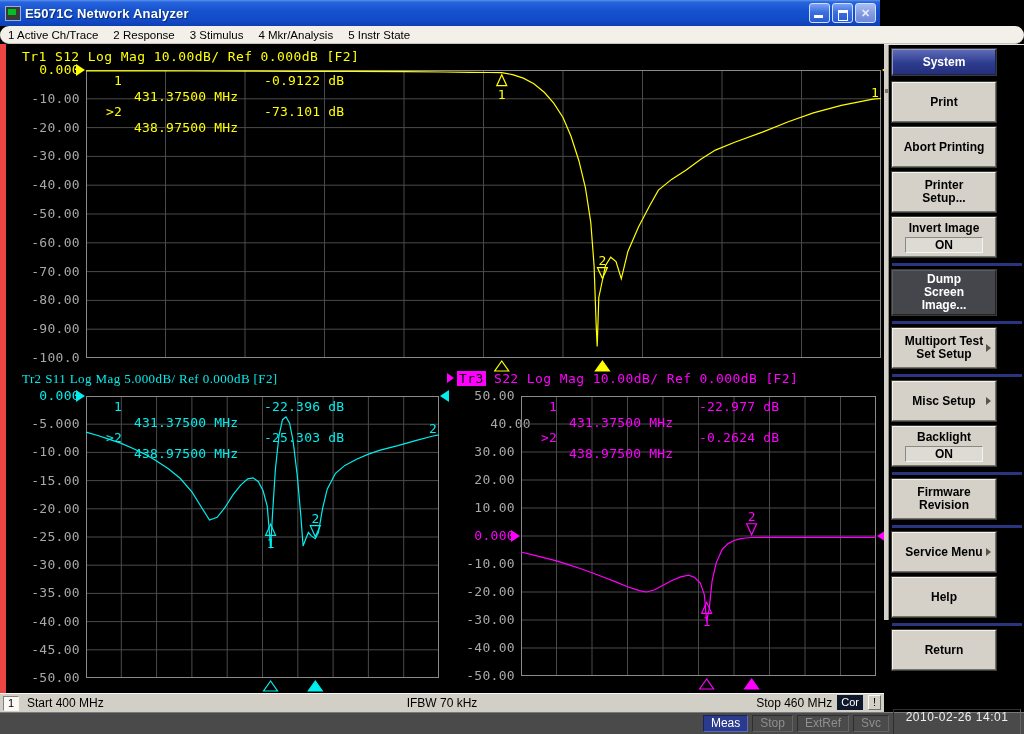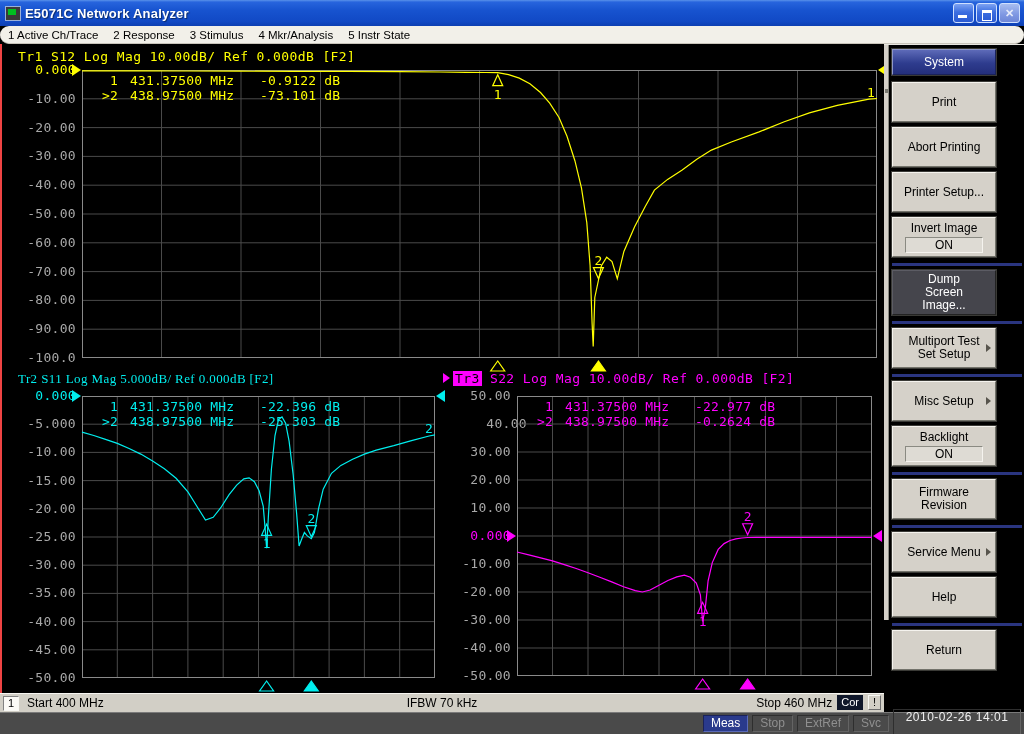--- a/index.html
+++ b/index.html
@@ -1,20 +1,20 @@
 <!DOCTYPE html>
 <html><head>
 <meta charset="utf-8">
 <style>
   * { margin:0; padding:0; box-sizing:border-box; }
   html,body { width:1024px; height:734px; background:#000; overflow:hidden; }
   #root { position:relative; width:1024px; height:734px; font-family:"Liberation Sans",sans-serif; }
 
   
-  .titlebar { position:absolute; left:0; top:0; width:1024px; height:26px;
+  .titlebar { position:absolute; left:0; top:0; width:880px; height:26px;
     background:linear-gradient(180deg,#5a92ea 0%,#2764dd 8%,#1753cf 40%,#1149c5 82%,#0d3fb2 100%);
     display:flex; align-items:center; padding:0 4px; }
   .app-icon { width:16px; height:15px; background:#3a3a3a; border:1px solid #9ab0d8; margin:0 4px 0 1px; position:relative; }
   .app-icon::after { content:""; position:absolute; left:2px; top:2px; width:8px; height:6px; background:#00c020; }
   .title-text { color:#fff; font-weight:bold; font-size:13px; text-shadow:1px 1px 1px #0a2a6a; letter-spacing:.2px; }
   .win-btns { position:absolute; right:4px; top:3px; display:flex; gap:2px; }
   .win-btn { width:21px; height:20px; border-radius:3px; border:1px solid #cfe0ff;
     background:linear-gradient(180deg,#7da2f2 0%,#3c6ee0 45%,#2a5ad2 100%);
     position:relative; color:#fff; font-size:11px; text-align:center; line-height:19px; }
   .win-btn.min::after { content:""; position:absolute; left:4px; bottom:4px; width:9px; height:3px; background:#fff; }
@@ -22,30 +22,30 @@
     border:1px solid #fff; border-top:3px solid #fff; }
   .win-btn.close { background:linear-gradient(180deg,#a8bdf0 0%,#7e97e2 60%,#6f88d8 100%); color:#e7ecfa; font-weight:bold; }
 
   
   .menubar { position:absolute; left:0; top:26px; width:1024px; height:18px; background:#f2f0e9;
     border-bottom:1px solid #c8c4ba; display:flex; align-items:center; gap:15px; padding:0 8px;
     font-size:11.5px; color:#000;border-radius:9px; }
 
   
   .screen { position:absolute; left:0; top:44px; width:884px; height:649px; background:#000;
-    border-left:2px solid #ef4444; font-family:"DejaVu Sans Mono",monospace; }
+    border-left:6px solid #ef4444; font-family:"DejaVu Sans Mono",monospace; }
   .trace-header { position:absolute; font-size:13px; letter-spacing:.4px; white-space:pre; }
   .tr-chip { padding:0 2px; }
   .hdr-arrow { display:inline-block; width:0; height:0; border-top:5px solid transparent;
     border-bottom:5px solid transparent; margin-right:3px; }
   .ylab { position:absolute; width:70px; text-align:right; font-size:13px; color:#a8a8a8; letter-spacing:.3px; }
   .mk-table { position:absolute; font-size:13px; letter-spacing:.2px; z-index:3; }
   .mk-row { display:flex; line-height:15px; }
   .mk-n { width:26px; text-align:right; white-space:pre; }
-  .mk-f { margin-left:12px; width:124px; }
+  .mk-f { margin-left:12px; width:124px;margin-top:16px; }
   .mk-v { margin-left:6px; }
   svg.plot { position:absolute; overflow:visible; }
 
   
   .statusbar { position:absolute; left:0; top:693px; width:884px; height:19px; background:#d2cfc6;
     border-top:1px solid #f6f5f1; font-size:12px; color:#000; }
   .ch-box { position:absolute; left:3px; top:2px; width:16px; height:15px; background:#fbfaf6;
     border:1px solid; border-color:#828282 #f8f8f4 #f8f8f4 #828282; text-align:center; line-height:13px; font-size:11px; }
   .start-label { position:absolute; left:27px; top:2px; }
   .ifbw-label { position:absolute; left:0; width:884px; top:2px; text-align:center; }
@@ -57,21 +57,21 @@
   
   .sidebar { position:absolute; left:884px; top:44px; width:140px; height:668px; background:#000;
     border-top:1px solid #e8e6e0; }
   .side-strip { position:absolute; left:0; top:0; width:5px; height:575px; background:#d4d0c8;
     border-right:1px solid #8a8a82; }
   .strip-dot { position:absolute; left:1px; top:44px; width:3px; height:4px; background:#7a7a72; }
   .skeys { position:absolute; left:8px; top:4px; width:130px; display:flex; flex-direction:column; }
   .skey { width:104px; min-height:40px; margin-bottom:5px; background:#d5d1c9; color:#000;
     border:1px solid; border-color:#f5f3ee #73736b #73736b #f5f3ee; outline:1px solid #3a3a36;
     display:flex; flex-direction:column; align-items:center; justify-content:center;
-    font-size:12px; line-height:13px; text-align:center; position:relative; padding:2px 10px; white-space:pre-line; }
+    font-size:12px; line-height:13px; text-align:center; position:relative; padding:2px 10px; white-space:pre-line;font-weight:bold; }
   .skey.title { min-height:26px; margin-bottom:7px; color:#fff;
     background:linear-gradient(180deg,#5d6ab8 0%,#2e3c8e 55%,#242f7c 100%);
     border-color:#8e97c8 #1a2258 #1a2258 #8e97c8; }
   .skey.pressed { background:#45454c; color:#fff; border-color:#5c5c64 #222 #222 #5c5c64; }
   .skey-val { width:78px; height:16px; margin-top:2px; background:#dedbd4; font-size:12px; line-height:14px;
     border:1px solid; border-color:#8a8a82 #f5f3ee #f5f3ee #8a8a82; }
   .skey-arrow { position:absolute; right:4px; top:50%; margin-top:-4px; width:0; height:0;
     border-left:5px solid #57544c; border-top:4px solid transparent; border-bottom:4px solid transparent; }
   .divider { width:130px; height:3px; background:#2a3580; margin:1px 0 4px 0; }
 

